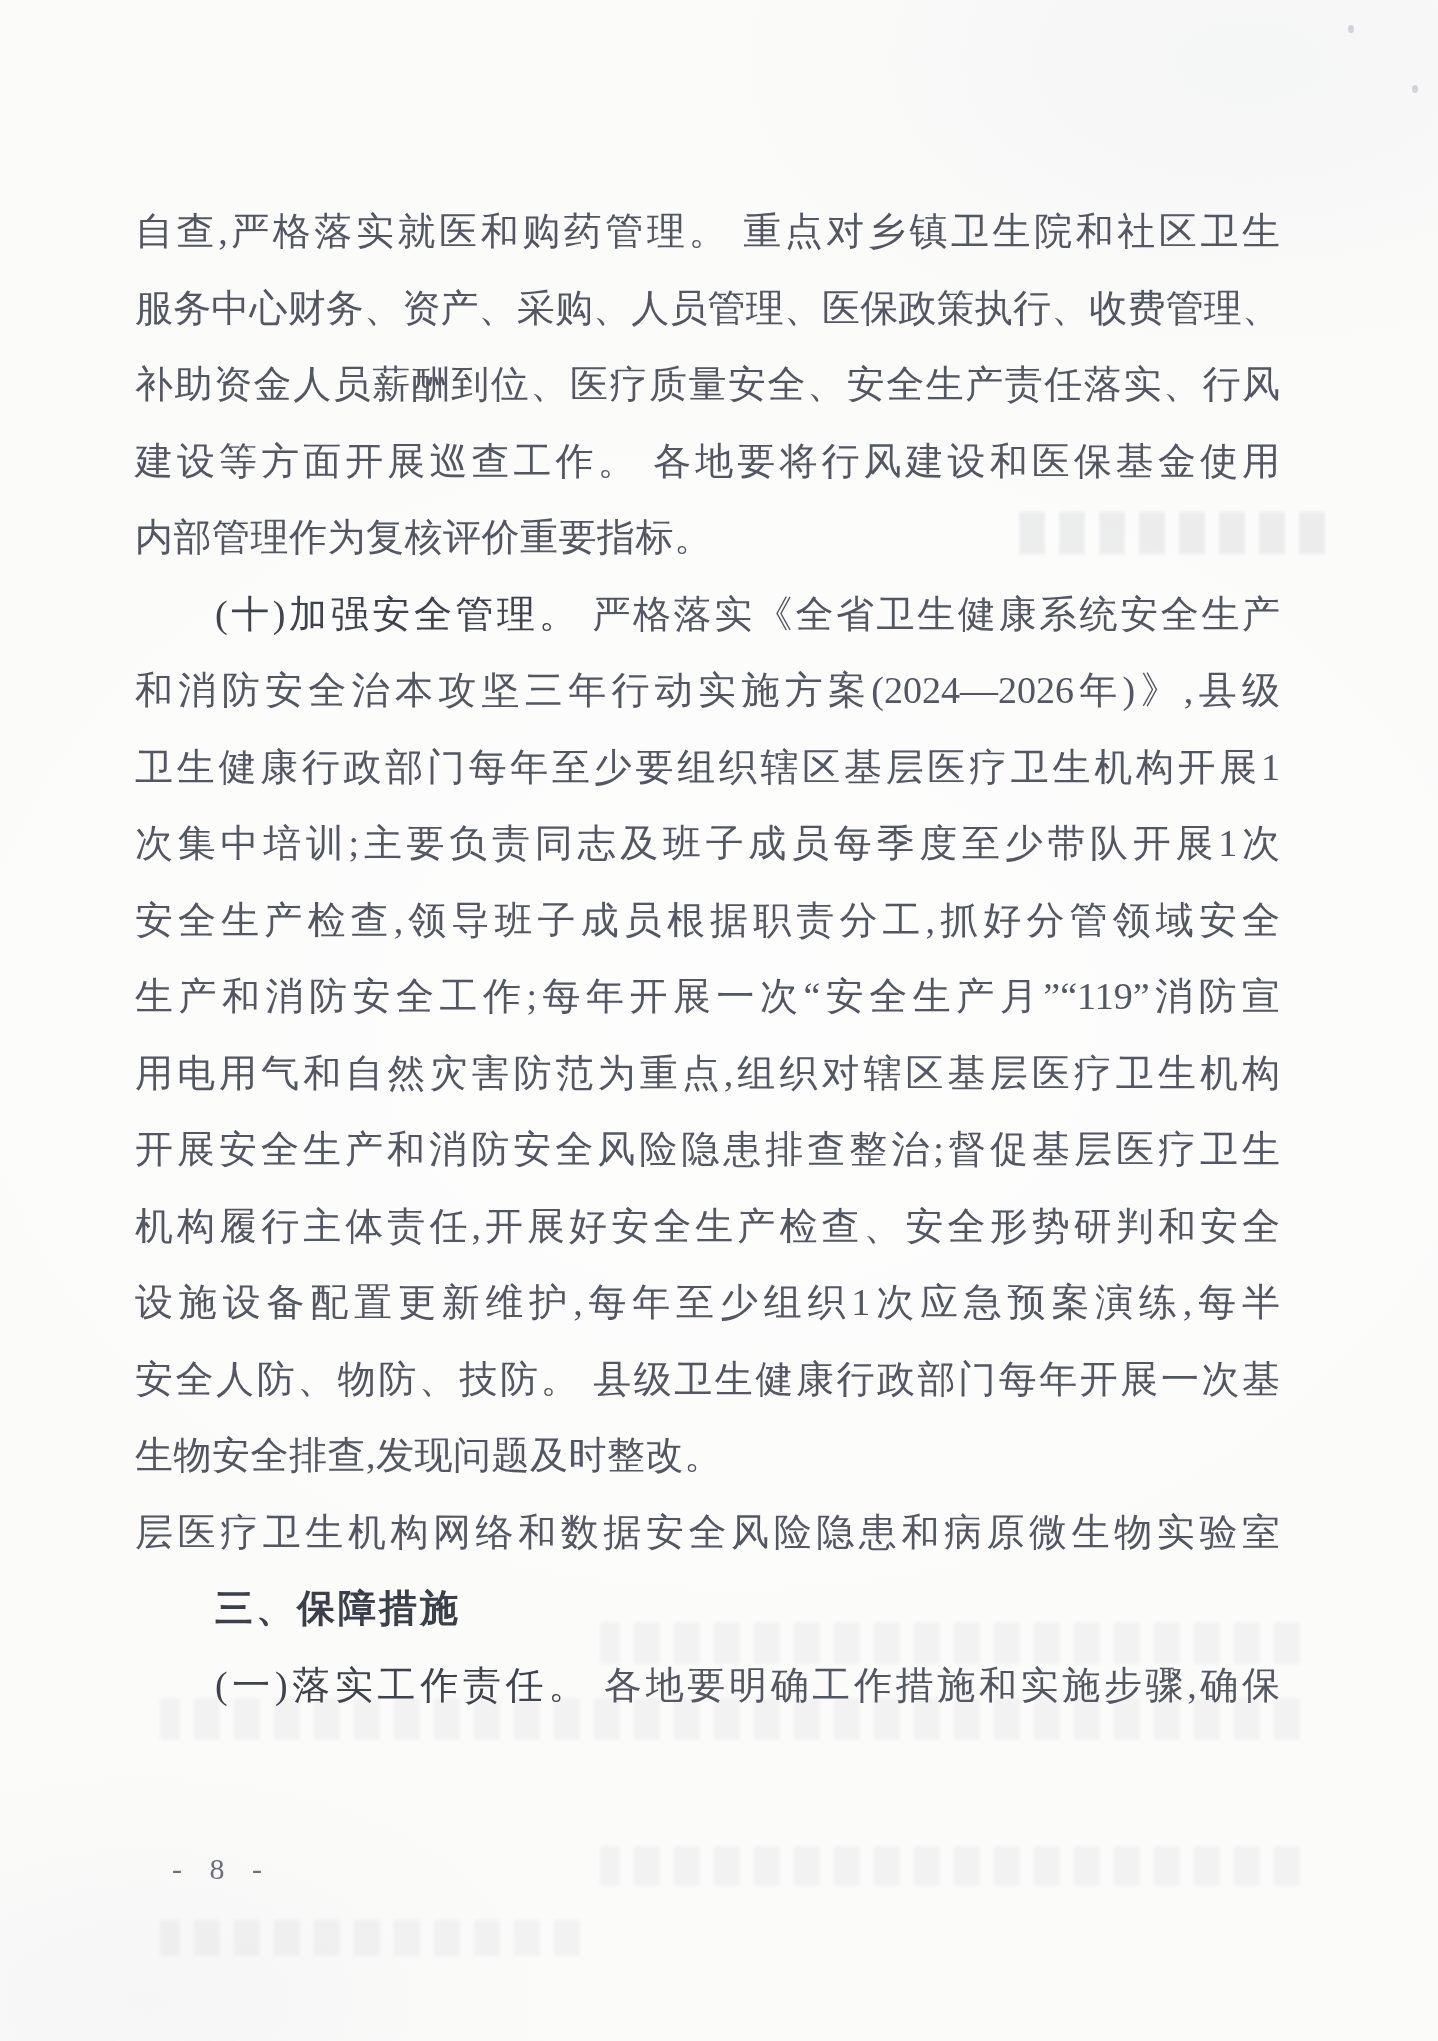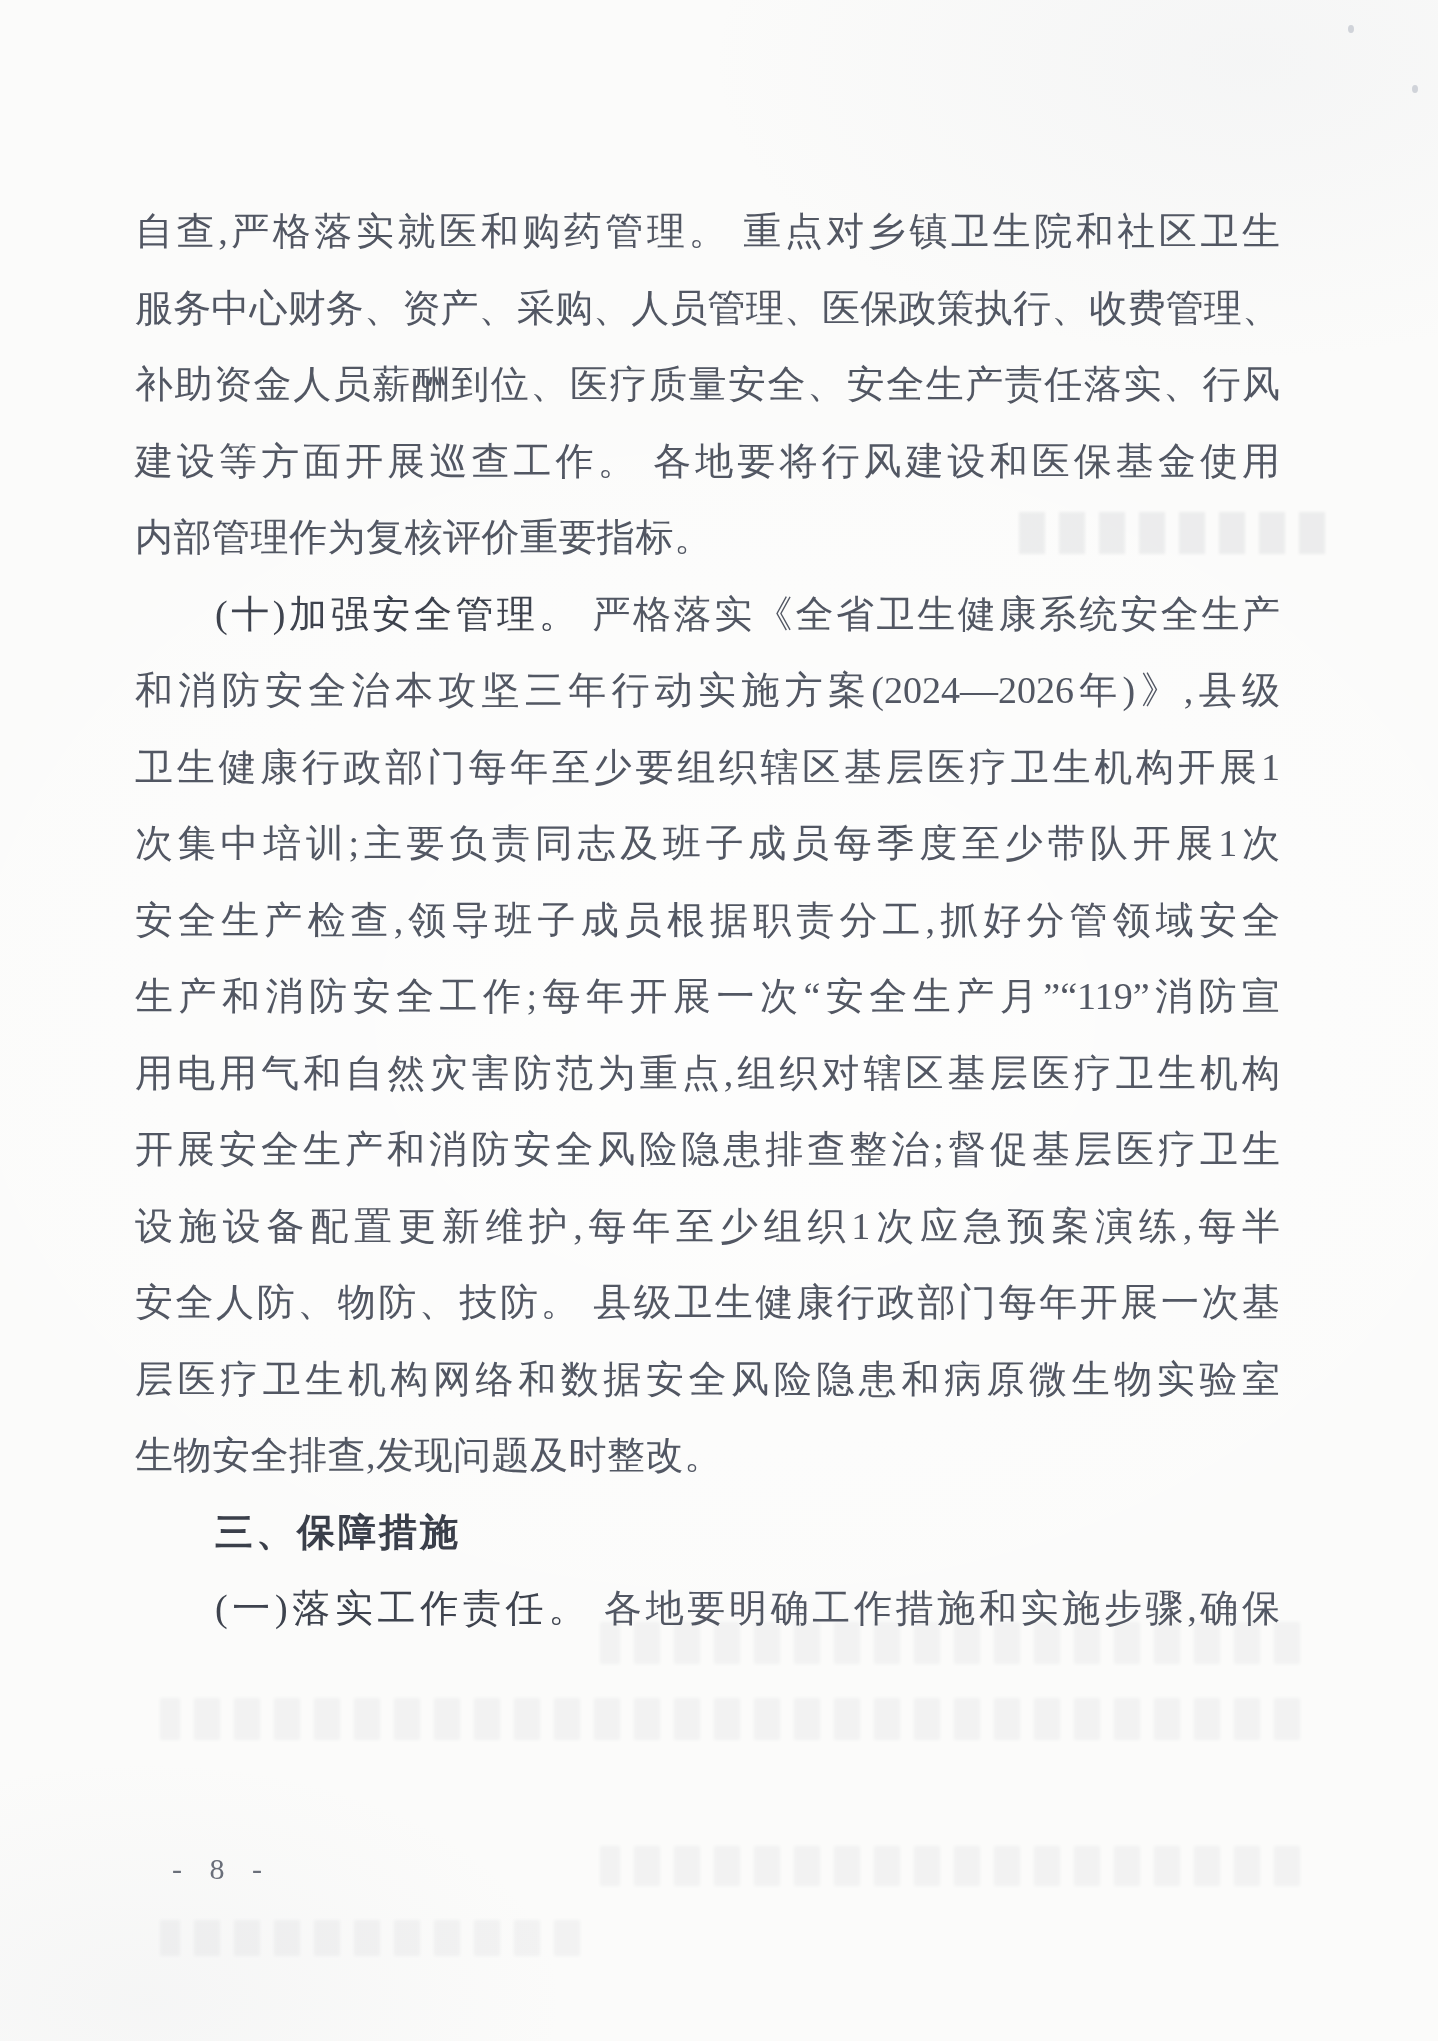--- a/index.html
+++ b/index.html
@@ -101,24 +101,25 @@
     <div class="line fill"><span>建设等方面开展巡查工作。 各地要将行风建设和医保基金使用</span></div>
     <div class="line"><span>内部管理作为复核评价重要指标。</span></div>
     <div class="line indent fill"><span class="lead">(十)加强安全管理。</span><span> 严格落实《全省卫生健康系统安全生产</span></div>
     <div class="line fill"><span>和消防安全治本攻坚三年行动实施方案(2024—2026年)》,县级</span></div>
     <div class="line fill"><span>卫生健康行政部门每年至少要组织辖区基层医疗卫生机构开展1</span></div>
     <div class="line fill"><span>次集中培训;主要负责同志及班子成员每季度至少带队开展1次</span></div>
     <div class="line fill"><span>安全生产检查,领导班子成员根据职责分工,抓好分管领域安全</span></div>
     <div class="line fill"><span>生产和消防安全工作;每年开展一次“安全生产月”“119”消防宣</span></div>
     <div class="line fill"><span>用电用气和自然灾害防范为重点,组织对辖区基层医疗卫生机构</span></div>
     <div class="line fill"><span>开展安全生产和消防安全风险隐患排查整治;督促基层医疗卫生</span></div>
+    <div class="line fill"><span>机构履行主体责任,开展好安全生产检查、安全形势研判和安全</span></div>
     <div class="line fill"><span>设施设备配置更新维护,每年至少组织1次应急预案演练,每半</span></div>
     <div class="line fill"><span>安全人防、物防、技防。 县级卫生健康行政部门每年开展一次基</span></div>
+    <div class="line"><span>生物安全排查,发现问题及时整改。</span></div>
     <div class="line fill"><span>层医疗卫生机构网络和数据安全风险隐患和病原微生物实验室</span></div>
-    <div class="line"><span>生物安全排查,发现问题及时整改。</span></div>
     <div class="line indent heading"><span>三、保障措施</span></div>
     <div class="line indent fill"><span class="lead">(一)落实工作责任。</span><span> 各地要明确工作措施和实施步骤,确保</span></div>
   </div>
 
   <div class="page-number">- 8 -</div>
 
   <div class="bleed" style="left:1005px; top:512px;  width:320px; height:42px;"></div>
   <div class="bleed lighter" style="left:600px;  top:1622px; width:700px; height:42px;"></div>
   <div class="bleed lighter" style="left:160px;  top:1698px; width:1140px; height:42px;"></div>
   <div class="bleed lighter" style="left:600px;  top:1846px; width:700px; height:40px;"></div>

